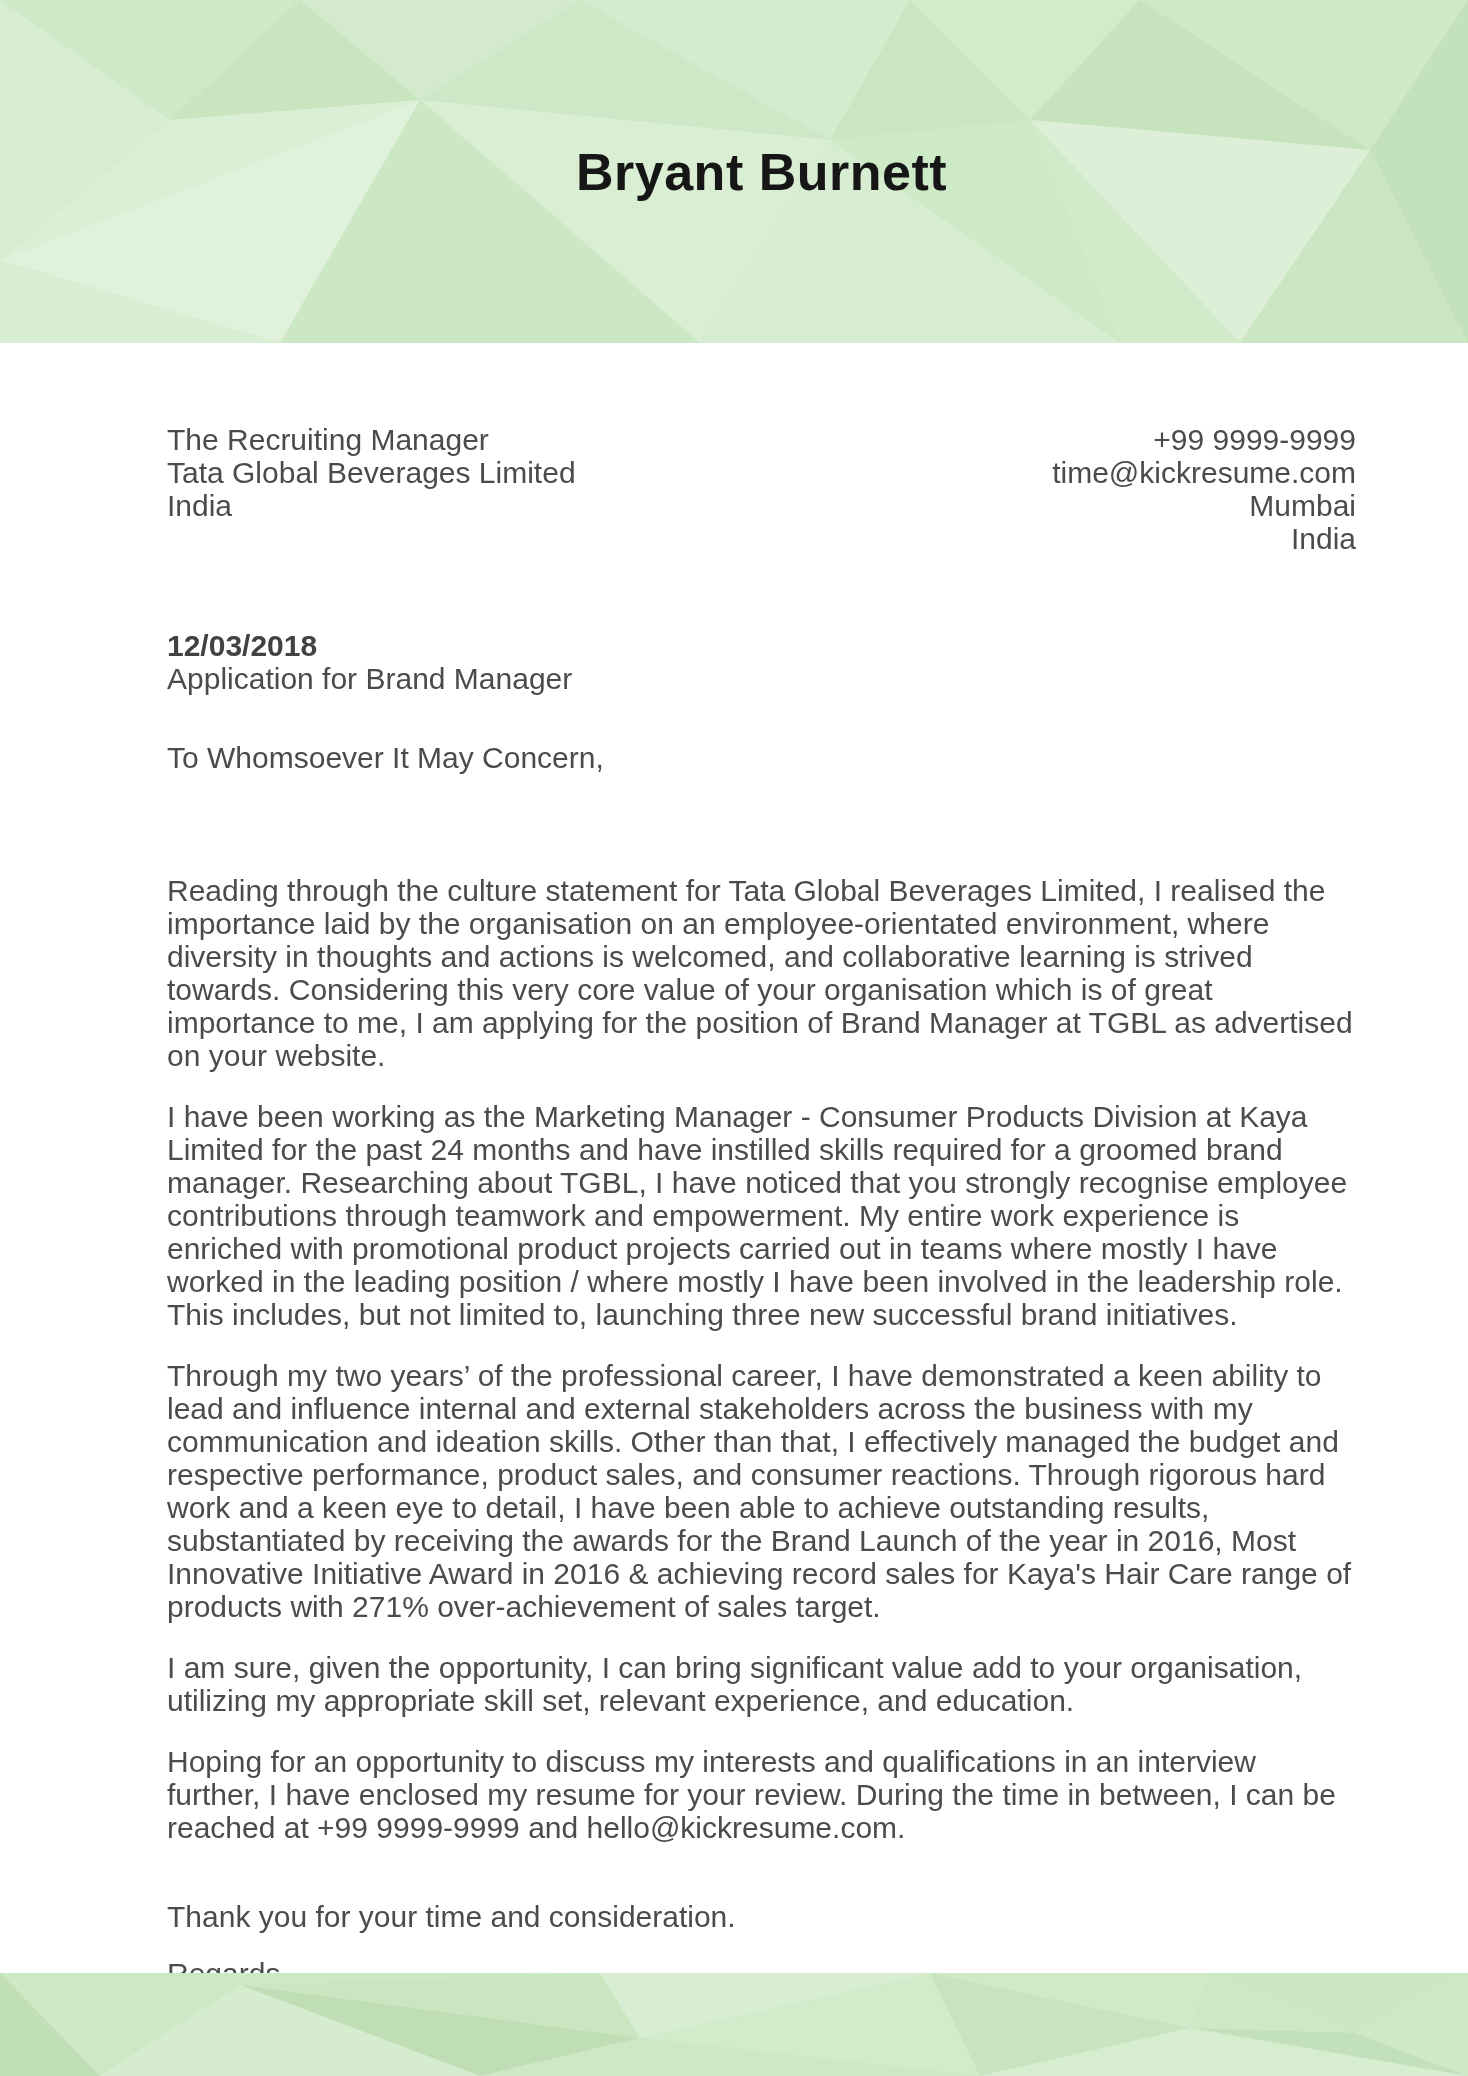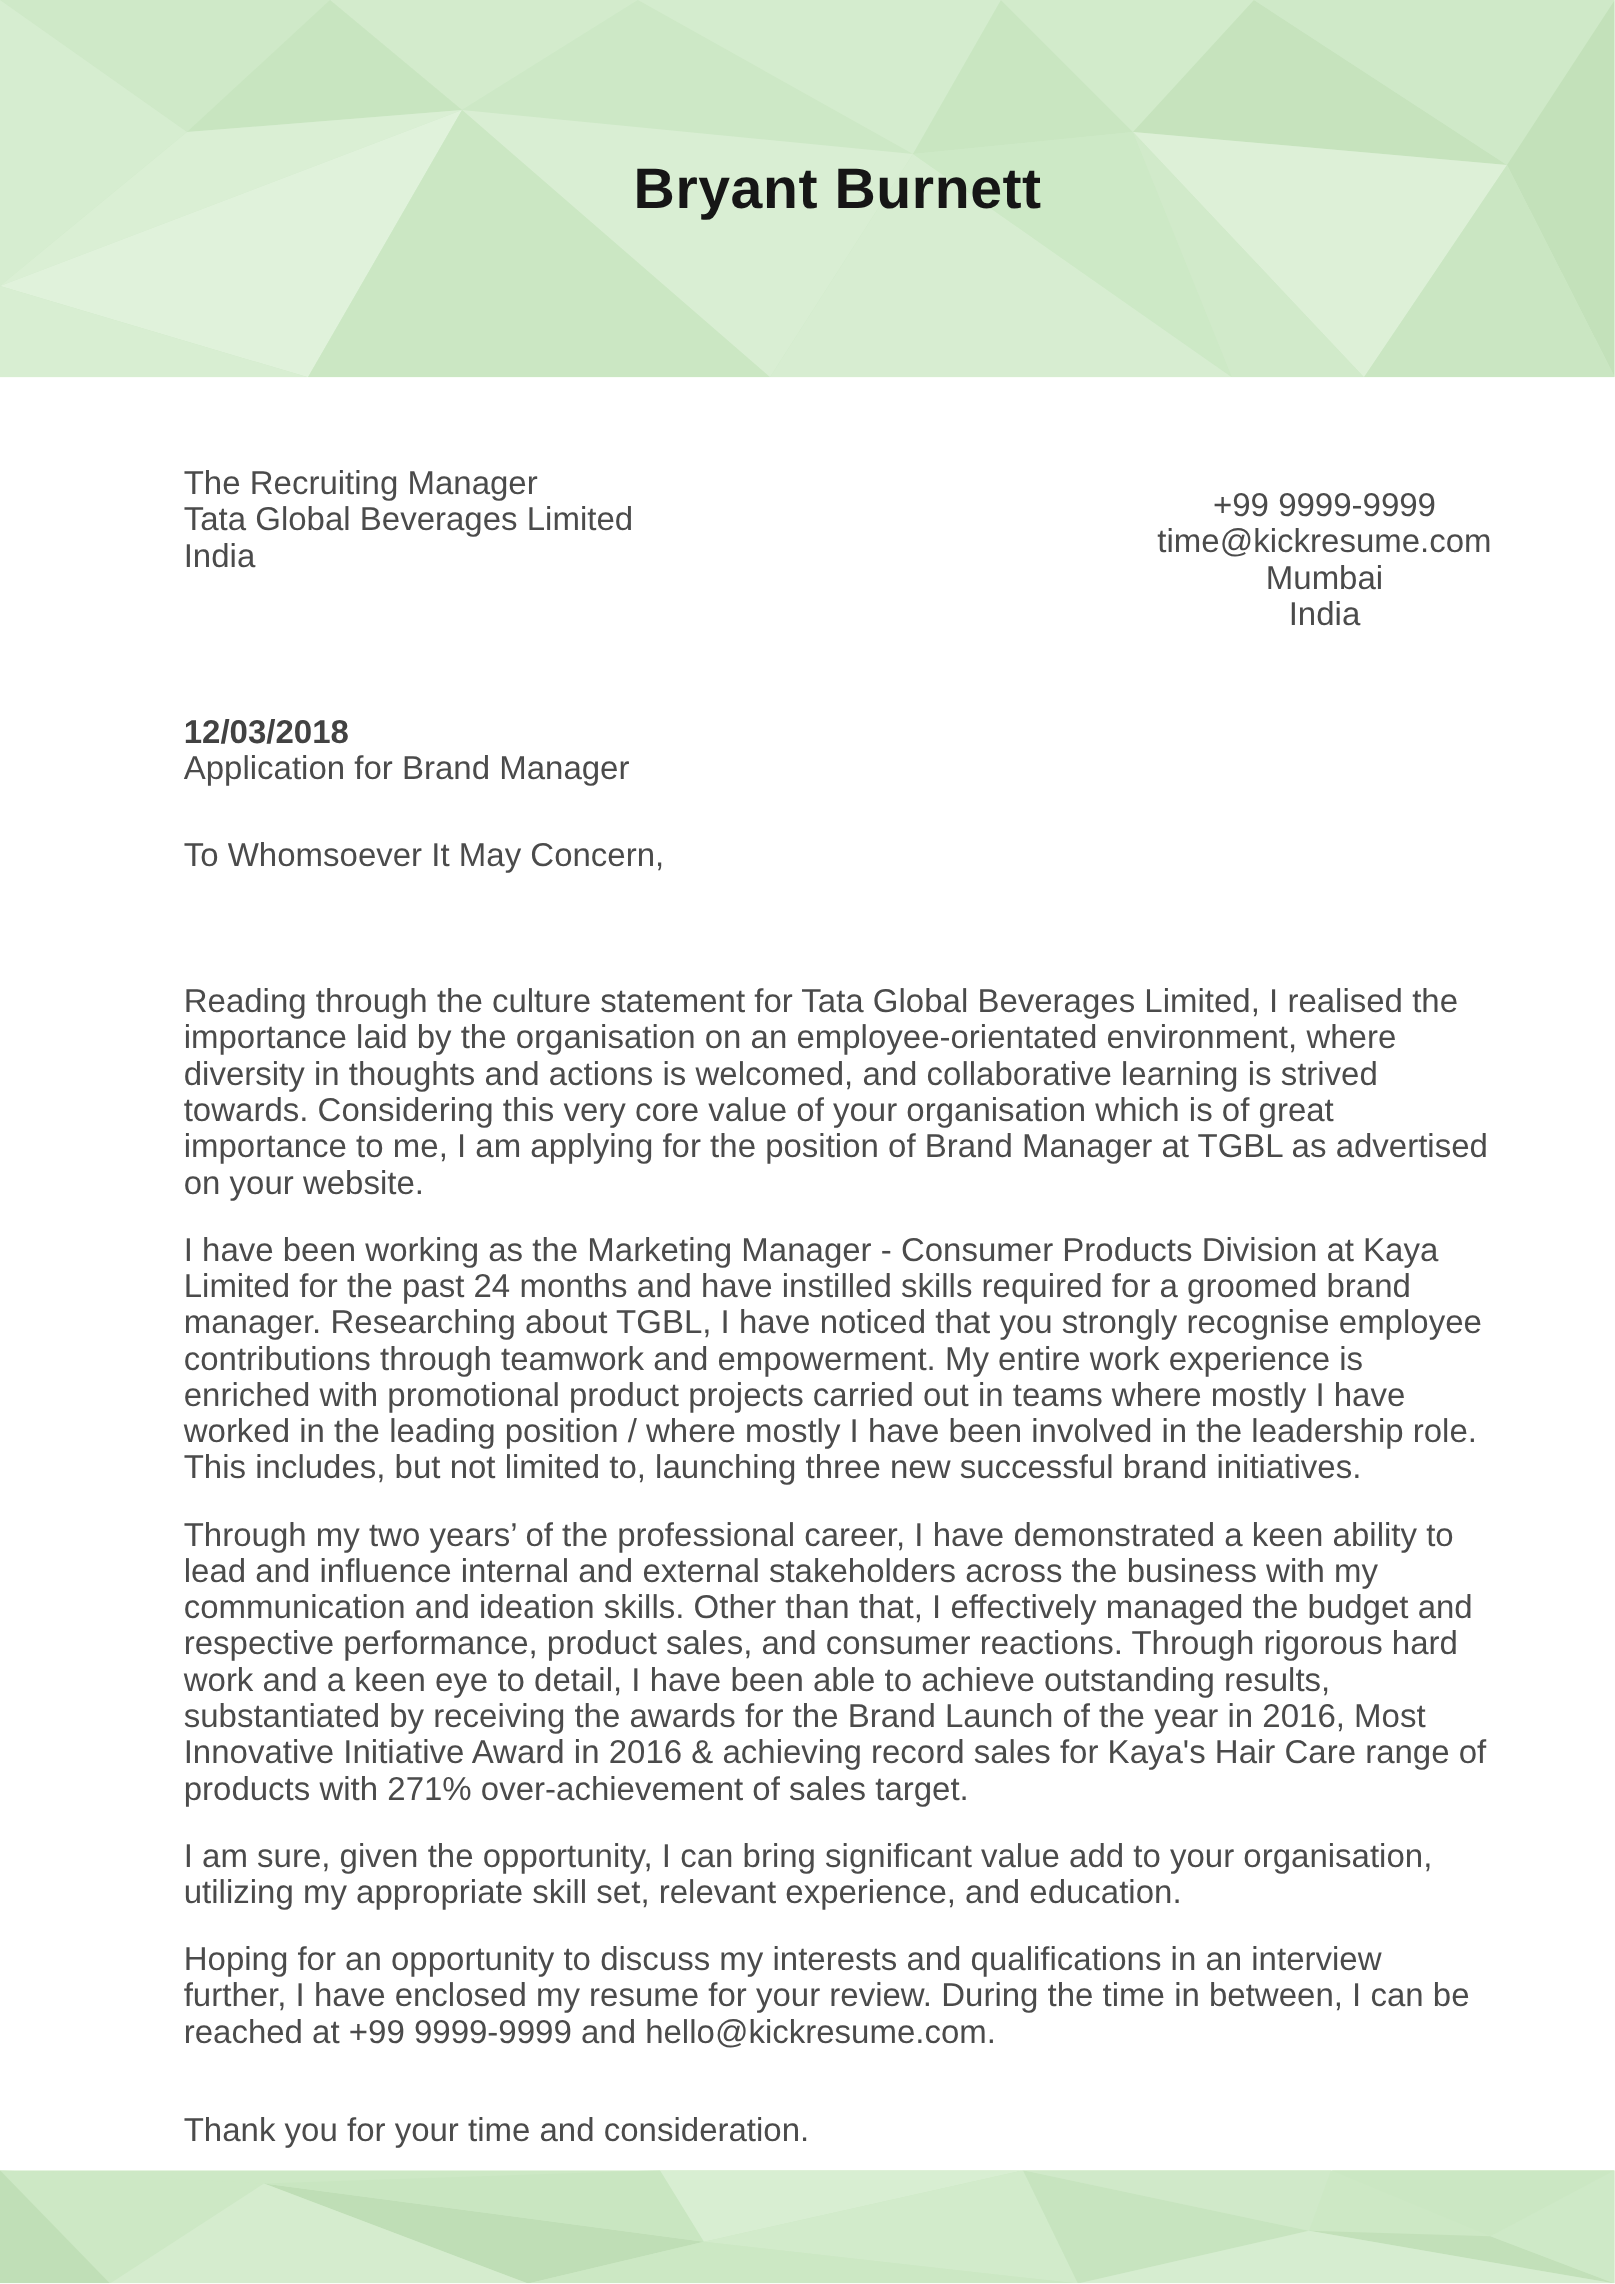--- a/index.html
+++ b/index.html
@@ -48,21 +48,21 @@
     padding: 0 112px 0 167px;
     color: #4b4b4b;
     font-size: 30px;
     line-height: 33px;
   }
   .info-row {
     display: flex;
     justify-content: space-between;
     margin-top: 80px;
   }
-  .contact-block { text-align: center; margin-top: 20px; }
+  .contact-block { text-align: right; }
 
   .meta-block { margin-top: 74px; }
   .letter-date { font-weight: 700; color: #424242; }
 
   .salutation { margin-top: 46px; }
 
   .para { margin-top: 28px; }
   .para.first { margin-top: 100px; }
 
   .close { margin-top: 24px; }

